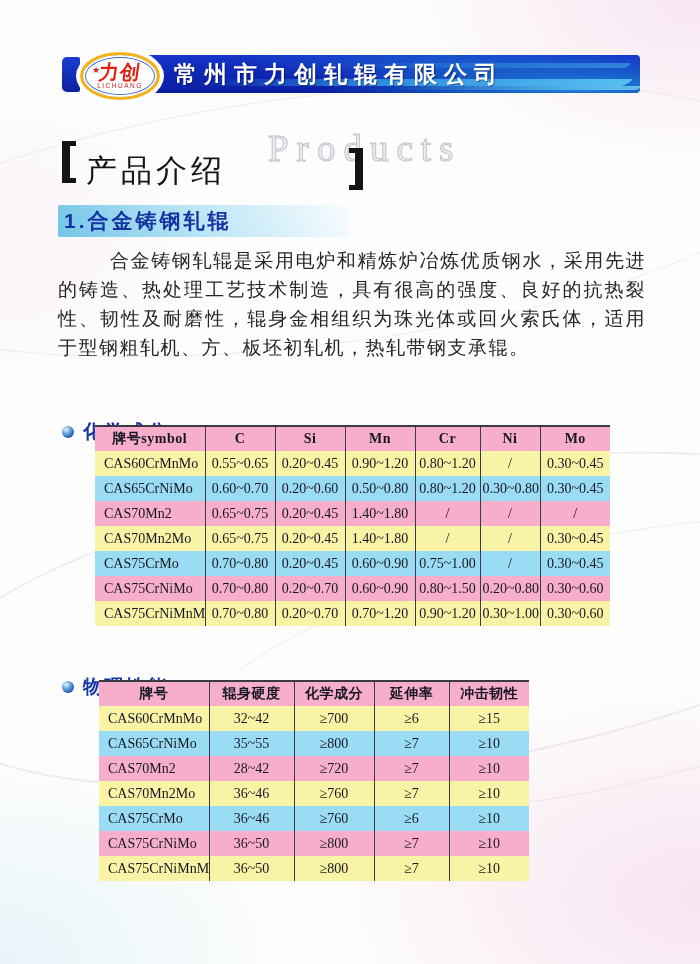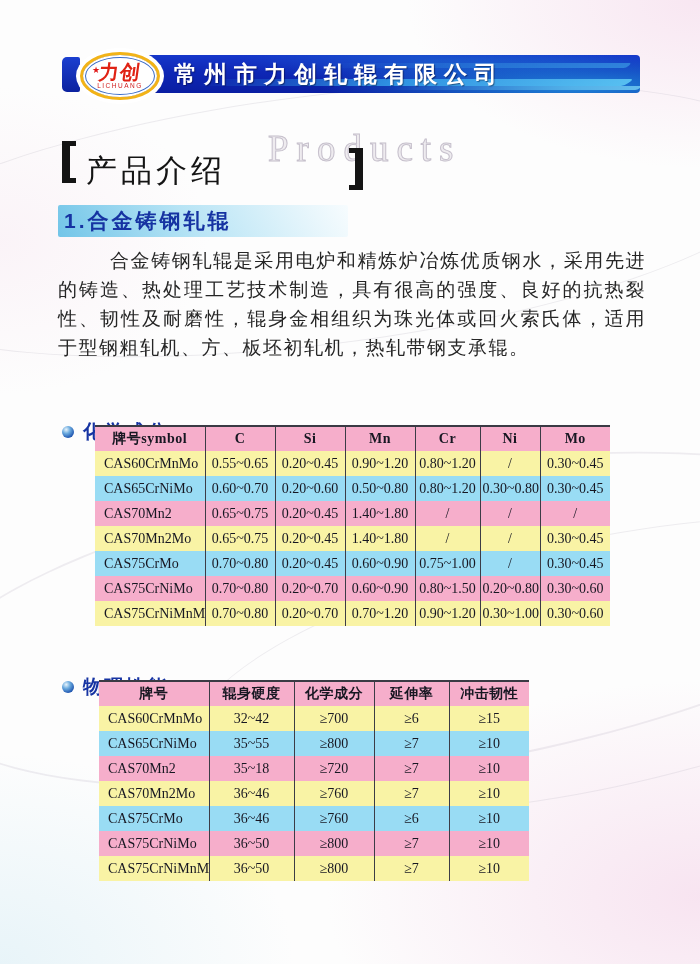--- a/index.html
+++ b/index.html
@@ -248,21 +248,21 @@
         </tr>
         <tr class="tone-cyan">
           <td class="name-cell">CAS65CrNiMo</td>
           <td>35~55</td>
           <td>≥800</td>
           <td>≥7</td>
           <td>≥10</td>
         </tr>
         <tr class="tone-pink">
           <td class="name-cell">CAS70Mn2</td>
-          <td>35~18</td>
+          <td>28~42</td>
           <td>≥720</td>
           <td>≥7</td>
           <td>≥10</td>
         </tr>
         <tr class="tone-yellow">
           <td class="name-cell">CAS70Mn2Mo</td>
           <td>36~46</td>
           <td>≥760</td>
           <td>≥7</td>
           <td>≥10</td>

